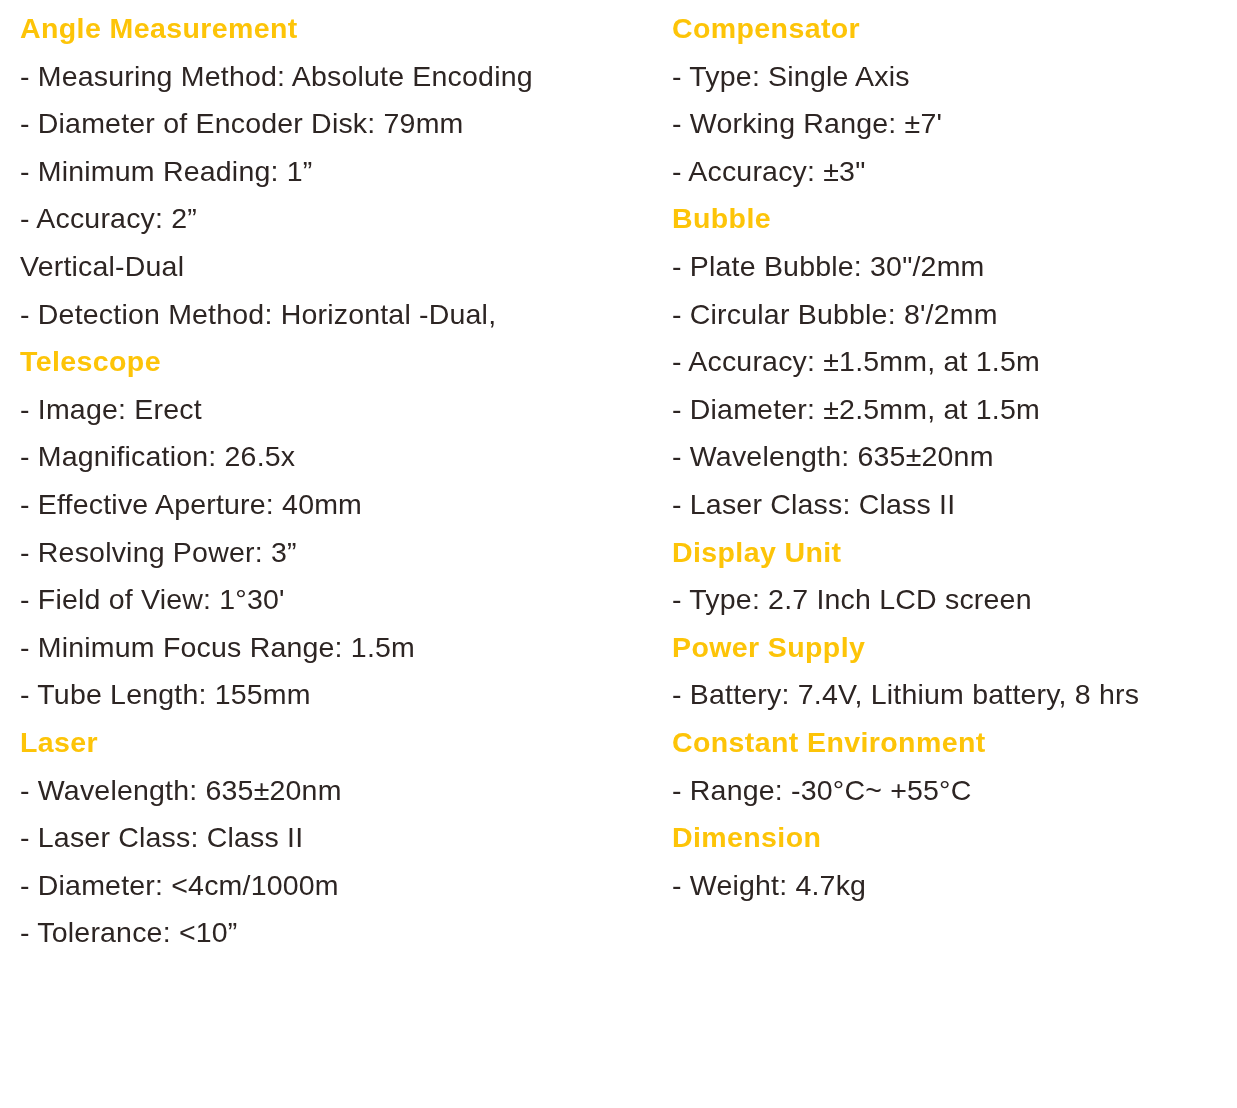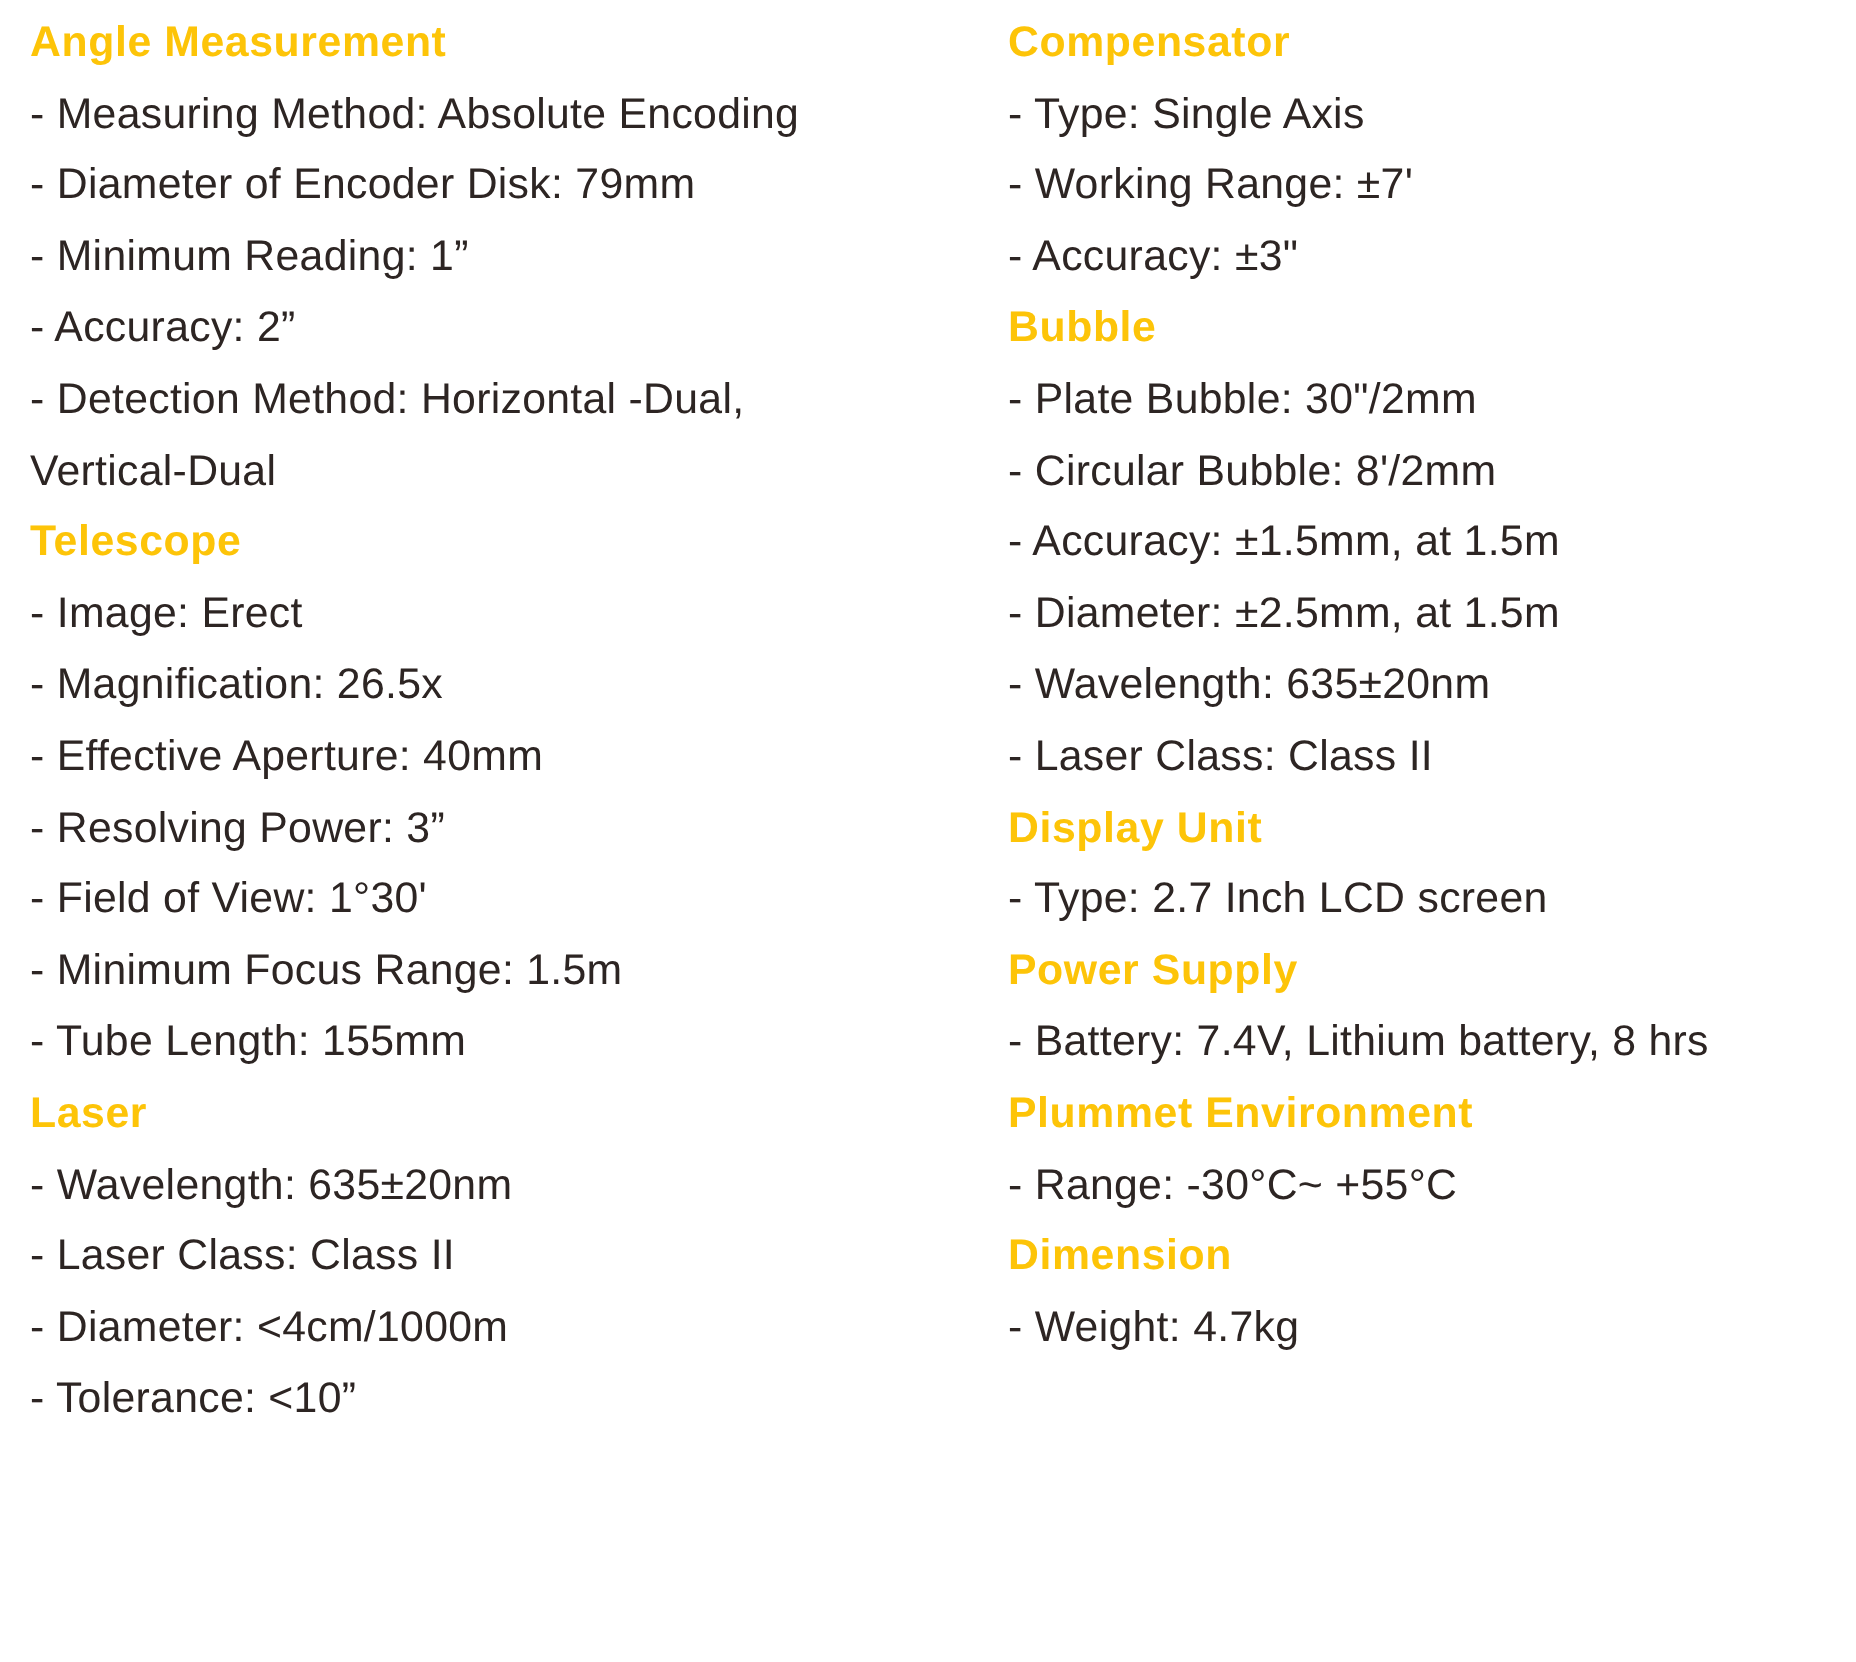--- a/index.html
+++ b/index.html
@@ -37,22 +37,22 @@
 </head>
 <body>
 
 <div class="page" style="background: rgb(255, 255, 255);">
   <div class="col col-left" id="col-left">
       <div class="line header">Angle Measurement</div>
       <div class="line item">- Measuring Method: Absolute Encoding</div>
       <div class="line item">- Diameter of Encoder Disk: 79mm</div>
       <div class="line item">- Minimum Reading: 1”</div>
       <div class="line item">- Accuracy: 2”</div>
+      <div class="line item">Vertical-Dual</div>
       <div class="line item">- Detection Method: Horizontal -Dual,</div>
-      <div class="line item">Vertical-Dual</div>
       <div class="line header">Telescope</div>
       <div class="line item">- Image: Erect</div>
       <div class="line item">- Magnification: 26.5x</div>
       <div class="line item">- Effective Aperture: 40mm</div>
       <div class="line item">- Resolving Power: 3”</div>
       <div class="line item">- Field of View: 1°30'</div>
       <div class="line item">- Minimum Focus Range: 1.5m</div>
       <div class="line item">- Tube Length: 155mm</div>
       <div class="line header">Laser</div>
       <div class="line item">- Wavelength: 635±20nm</div>
@@ -69,18 +69,18 @@
       <div class="line item">- Plate Bubble: 30"/2mm</div>
       <div class="line item">- Circular Bubble: 8'/2mm</div>
       <div class="line item">- Accuracy: ±1.5mm, at 1.5m</div>
       <div class="line item">- Diameter: ±2.5mm, at 1.5m</div>
       <div class="line item">- Wavelength: 635±20nm</div>
       <div class="line item">- Laser Class: Class II</div>
       <div class="line header">Display Unit</div>
       <div class="line item">- Type: 2.7 Inch LCD screen</div>
       <div class="line header">Power Supply</div>
       <div class="line item">- Battery: 7.4V, Lithium battery, 8 hrs</div>
-      <div class="line header">Plummet Environment</div>
+      <div class="line header">Constant Environment</div>
       <div class="line item">- Range: -30°C~ +55°C</div>
       <div class="line header">Dimension</div>
       <div class="line item">- Weight: 4.7kg</div>
     </div>
 </div>
 
 </body></html>

